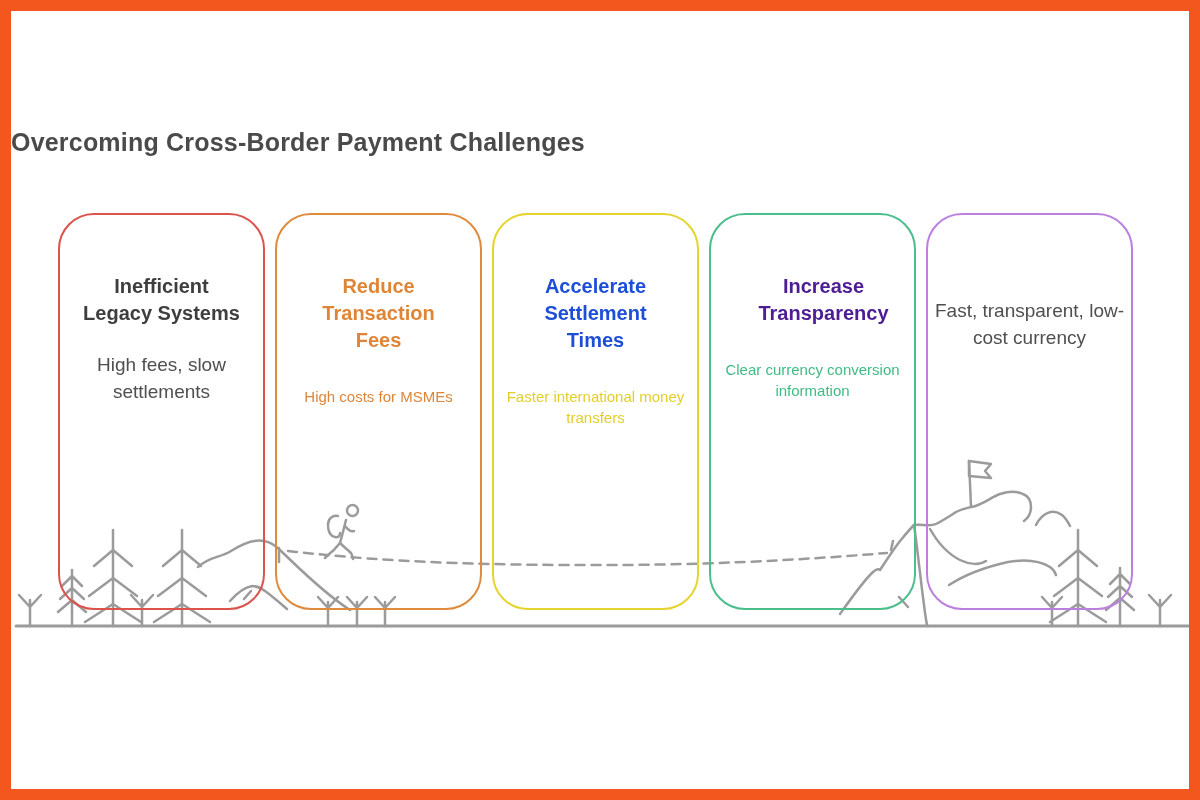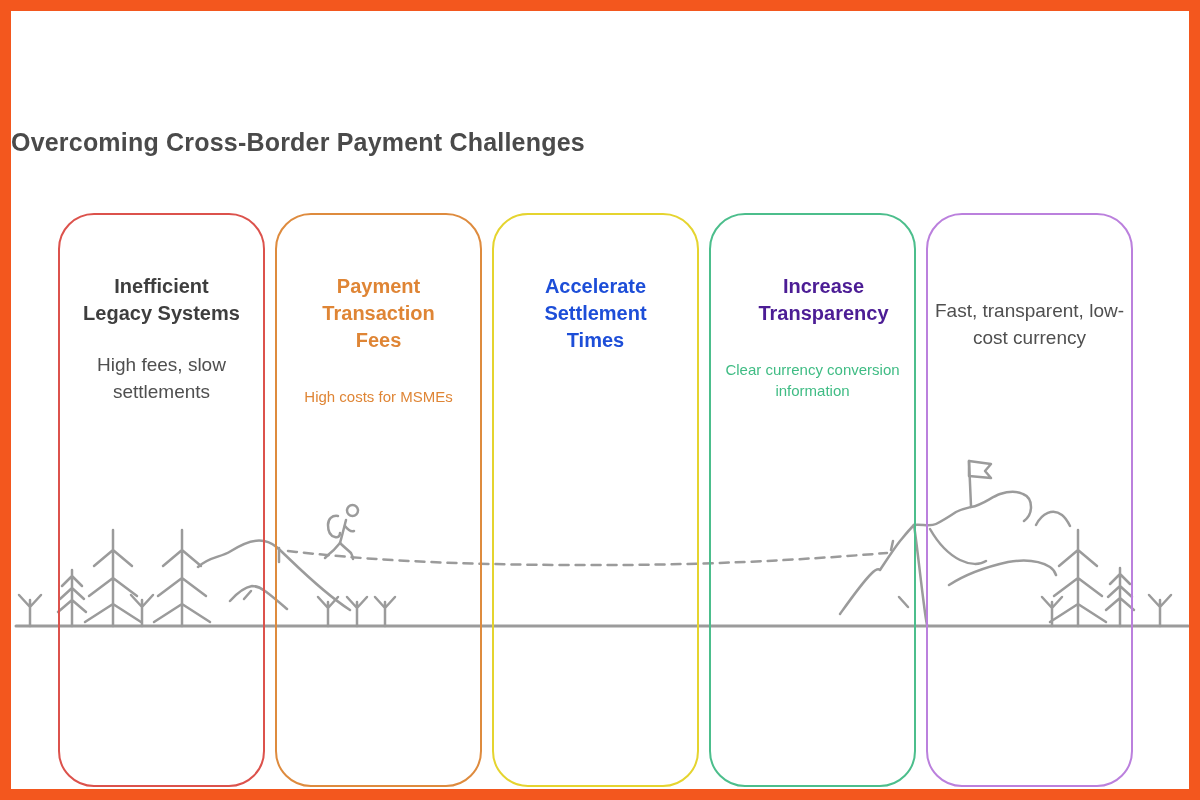--- a/index.html
+++ b/index.html
@@ -33,21 +33,21 @@
     z-index: 1;
   }
   .cards {
     position: absolute;
     left: 47px; top: 202px;
     display: flex;
     gap: 10px;
     z-index: 2;
   }
   .card {
-    width: 207px; height: 574px;
+    width: 207px; height: 397px;
     box-sizing: border-box;
     border: 2px solid #999;
     border-radius: 36px;
     background: transparent;
     padding-top: 58px;
     text-align: center;
   }
   .card-title {
     font-size: 20px;
     line-height: 27px;
@@ -139,26 +139,27 @@
   </svg>
 
   <div class="cards">
 
     <div class="card" style="border-color: rgb(220, 82, 76);">
       <div class="card-title" style="color: rgb(62, 62, 62);">Inefficient Legacy Systems</div>
       <div class="card-sub sub-large" style="color: rgb(79, 79, 79);">High fees, slow settlements</div>
     </div>
 
     <div class="card" style="border-color: rgb(222, 139, 62);">
-      <div class="card-title" style="color: rgb(223, 133, 53);">Payment Transaction Fees</div>
+      <div class="card-title" style="color: rgb(223, 133, 53);">Reduce Transaction Fees</div>
       <div class="card-sub sub-small" style="color: rgb(223, 133, 53);">High costs for MSMEs</div>
     </div>
 
     <div class="card" style="border-color: rgb(229, 212, 47);">
       <div class="card-title" style="color: #1d4ed8;">Accelerate Settlement Times</div>
+      <div class="card-sub sub-small" style="color: rgb(226, 207, 43);">Faster international money transfers</div>
     </div>
 
     <div class="card" style="border-color: rgb(76, 190, 140);">
       <div class="card-title" style="color: #4c1d95; padding-left: 42px;">Increase Transparency</div>
       <div class="card-sub sub-small" style="color: rgb(63, 188, 132);">Clear currency conversion information</div>
     </div>
 
     <div class="card" style="border-color: rgb(187, 128, 221);">
       <div class="card-sub sub-large" style="color: rgb(79, 79, 79);">Fast, transparent, low-cost currency</div>
     </div>

